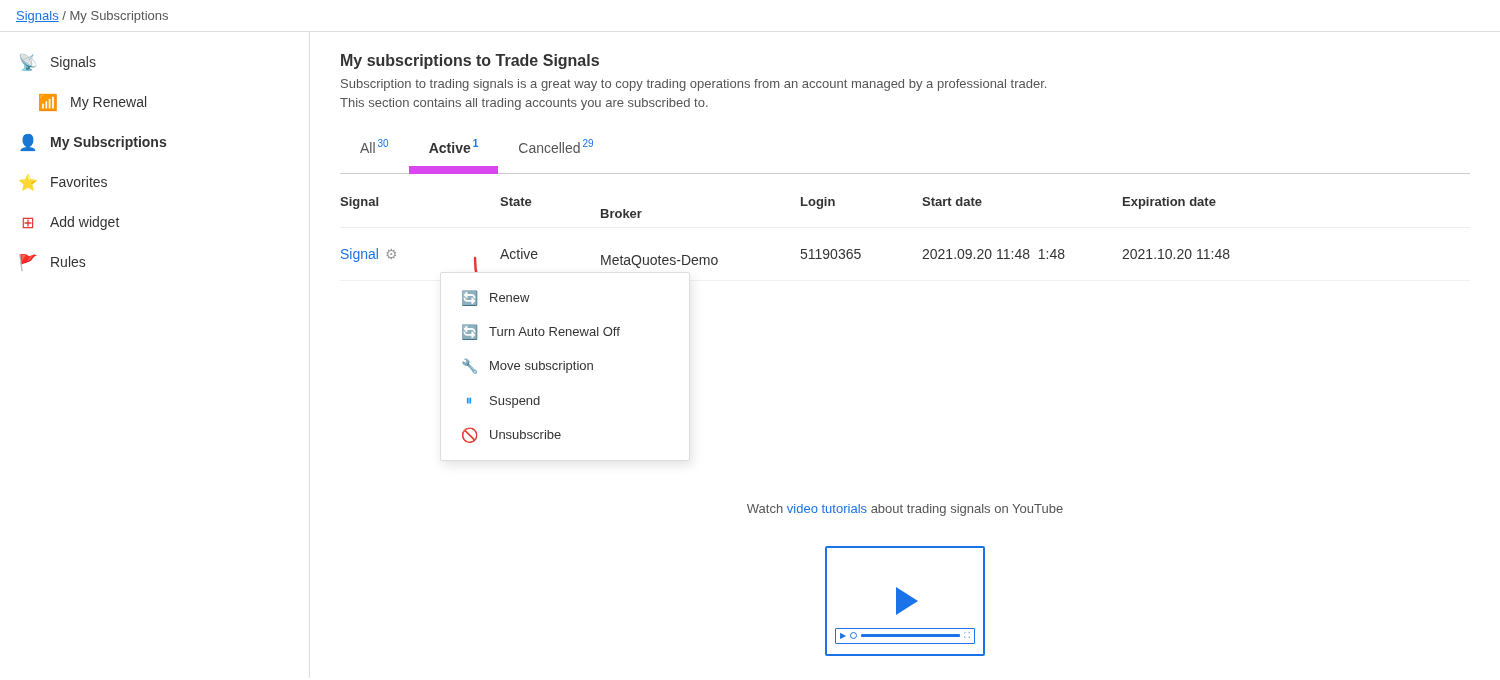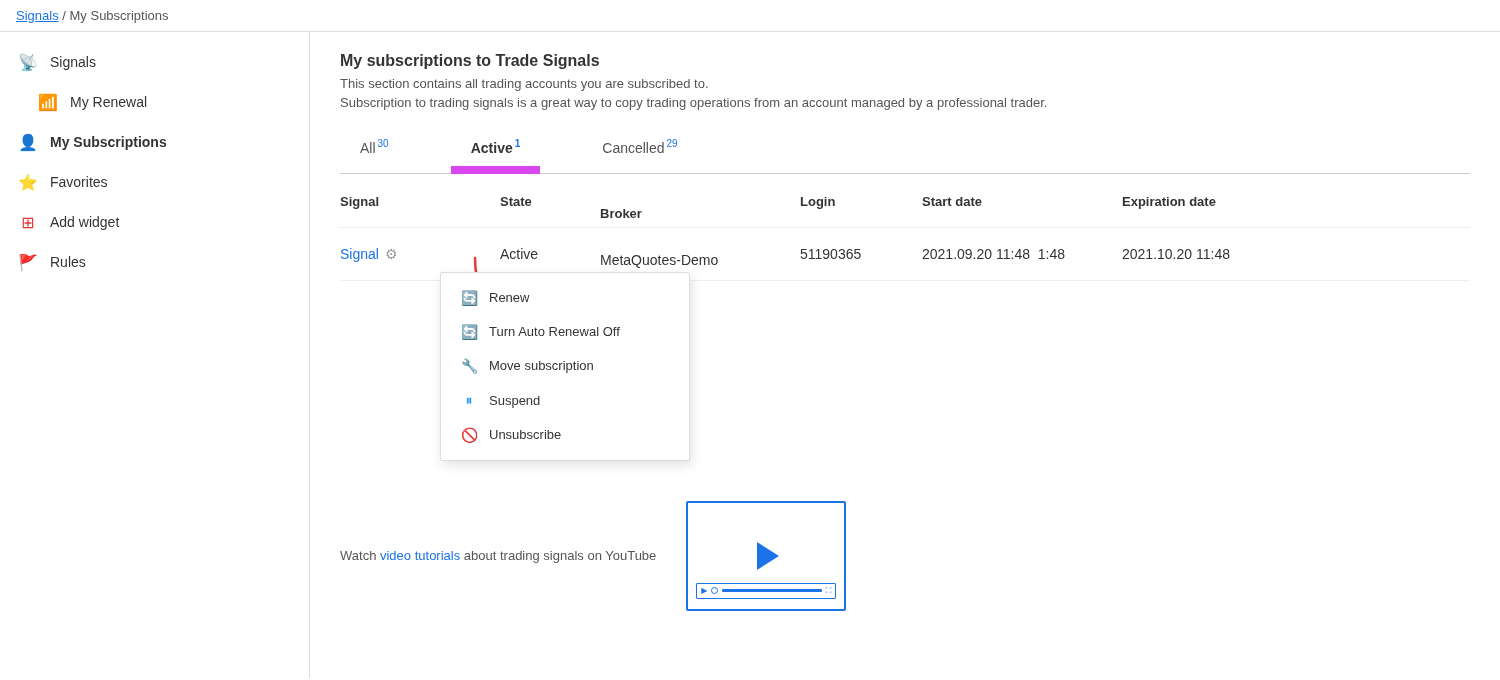--- a/index.html
+++ b/index.html
@@ -67,21 +67,20 @@
       font-size: 13px;
       color: #555;
       margin-bottom: 4px;
     }
 
     
     .tabs {
       display: flex;
       border-bottom: 1px solid #ccc;
       margin: 20px 0 0 0;
-      gap: 42px;
     }
     .tab {
       padding: 8px 20px 10px 20px;
       cursor: pointer;
       font-size: 14px;
       color: #555;
       position: relative;
       border-bottom: 2px solid transparent;
       margin-bottom: -1px;
     }
@@ -296,22 +295,22 @@
     <div class="sidebar-item">
       <span class="icon icon-rules">🚩</span>
       <span>Rules</span>
     </div>
 
   </div>
 
   <div class="main">
 
     <div class="page-title">My subscriptions to Trade Signals</div>
+    <div class="page-desc">Subscription to trading signals is a great way to copy trading operations from an account managed by a professional trader.</div>
     <div class="page-desc">This section contains all trading accounts you are subscribed to.</div>
-    <div class="page-desc">Subscription to trading signals is a great way to copy trading operations from an account managed by a professional trader.</div>
 
     <div class="tabs">
       <div class="tab">
         <span>All</span><sup class="badge">30</sup>
       </div>
       <div class="tab active">
         <span>Active</span><sup class="badge">1</sup>
       </div>
       <div class="tab">
         <span>Cancelled</span><sup class="badge">29</sup>
@@ -367,21 +366,21 @@
 
         <div class="dropdown-item">
           <span class="menu-icon unsub">🚫</span>
           <span>Unsubscribe</span>
         </div>
 
       </div>
 
     </div>
 
-    <div class="bottom-section" style="margin-top: 220px;">
+    <div class="bottom-section" style="margin-top: 220px; flex-direction: column;">
       <div class="bottom-text">
         <span>Watch </span><a>video tutorials</a><span> about trading signals on YouTube</span>
       </div>
 
       <div class="video-thumb">
         <div class="video-play">
           <div class="play-triangle"></div>
         </div>
         <div class="video-bar">
           <span class="vbar-play">▶</span>

